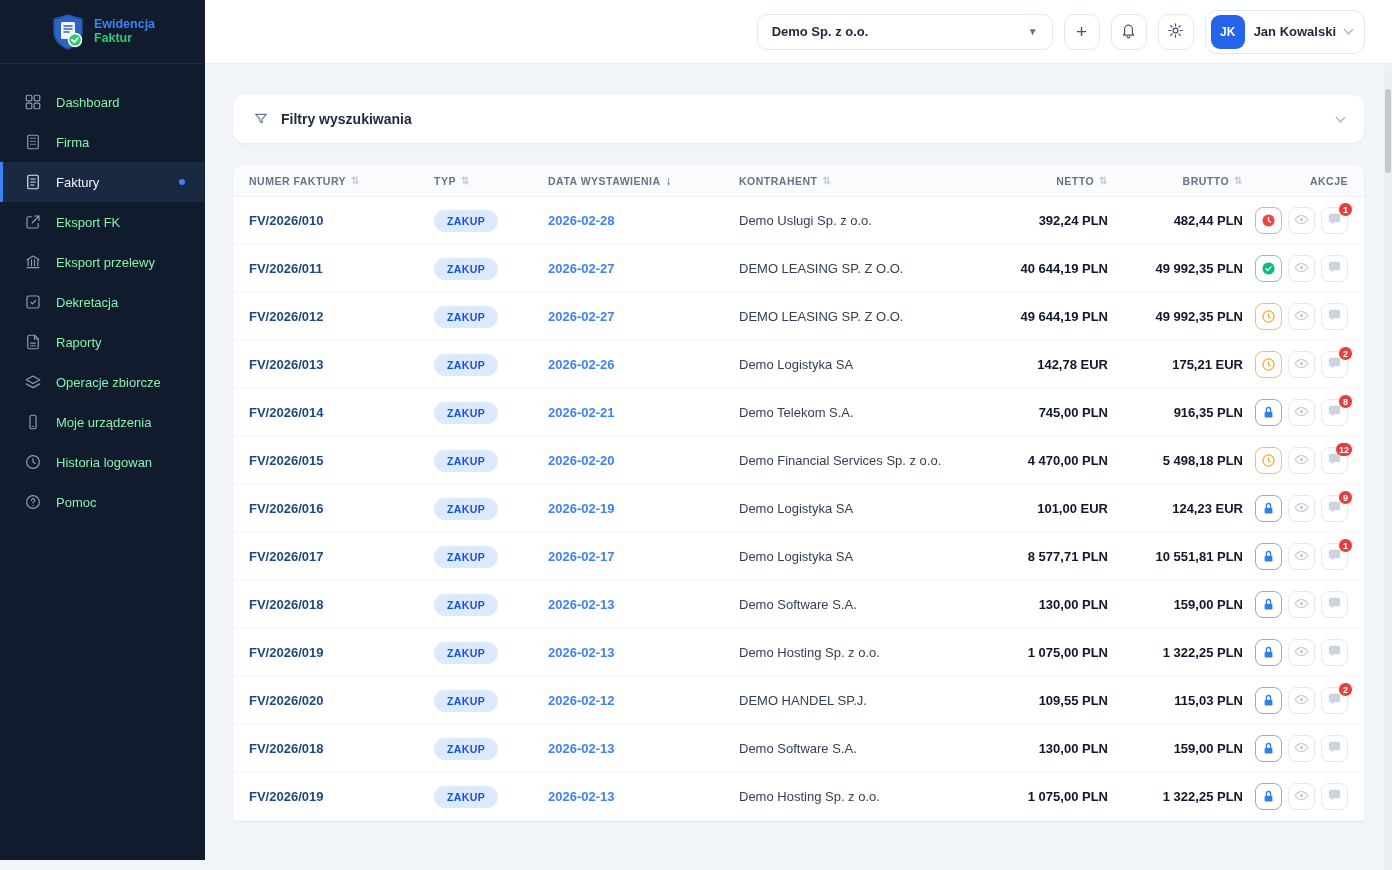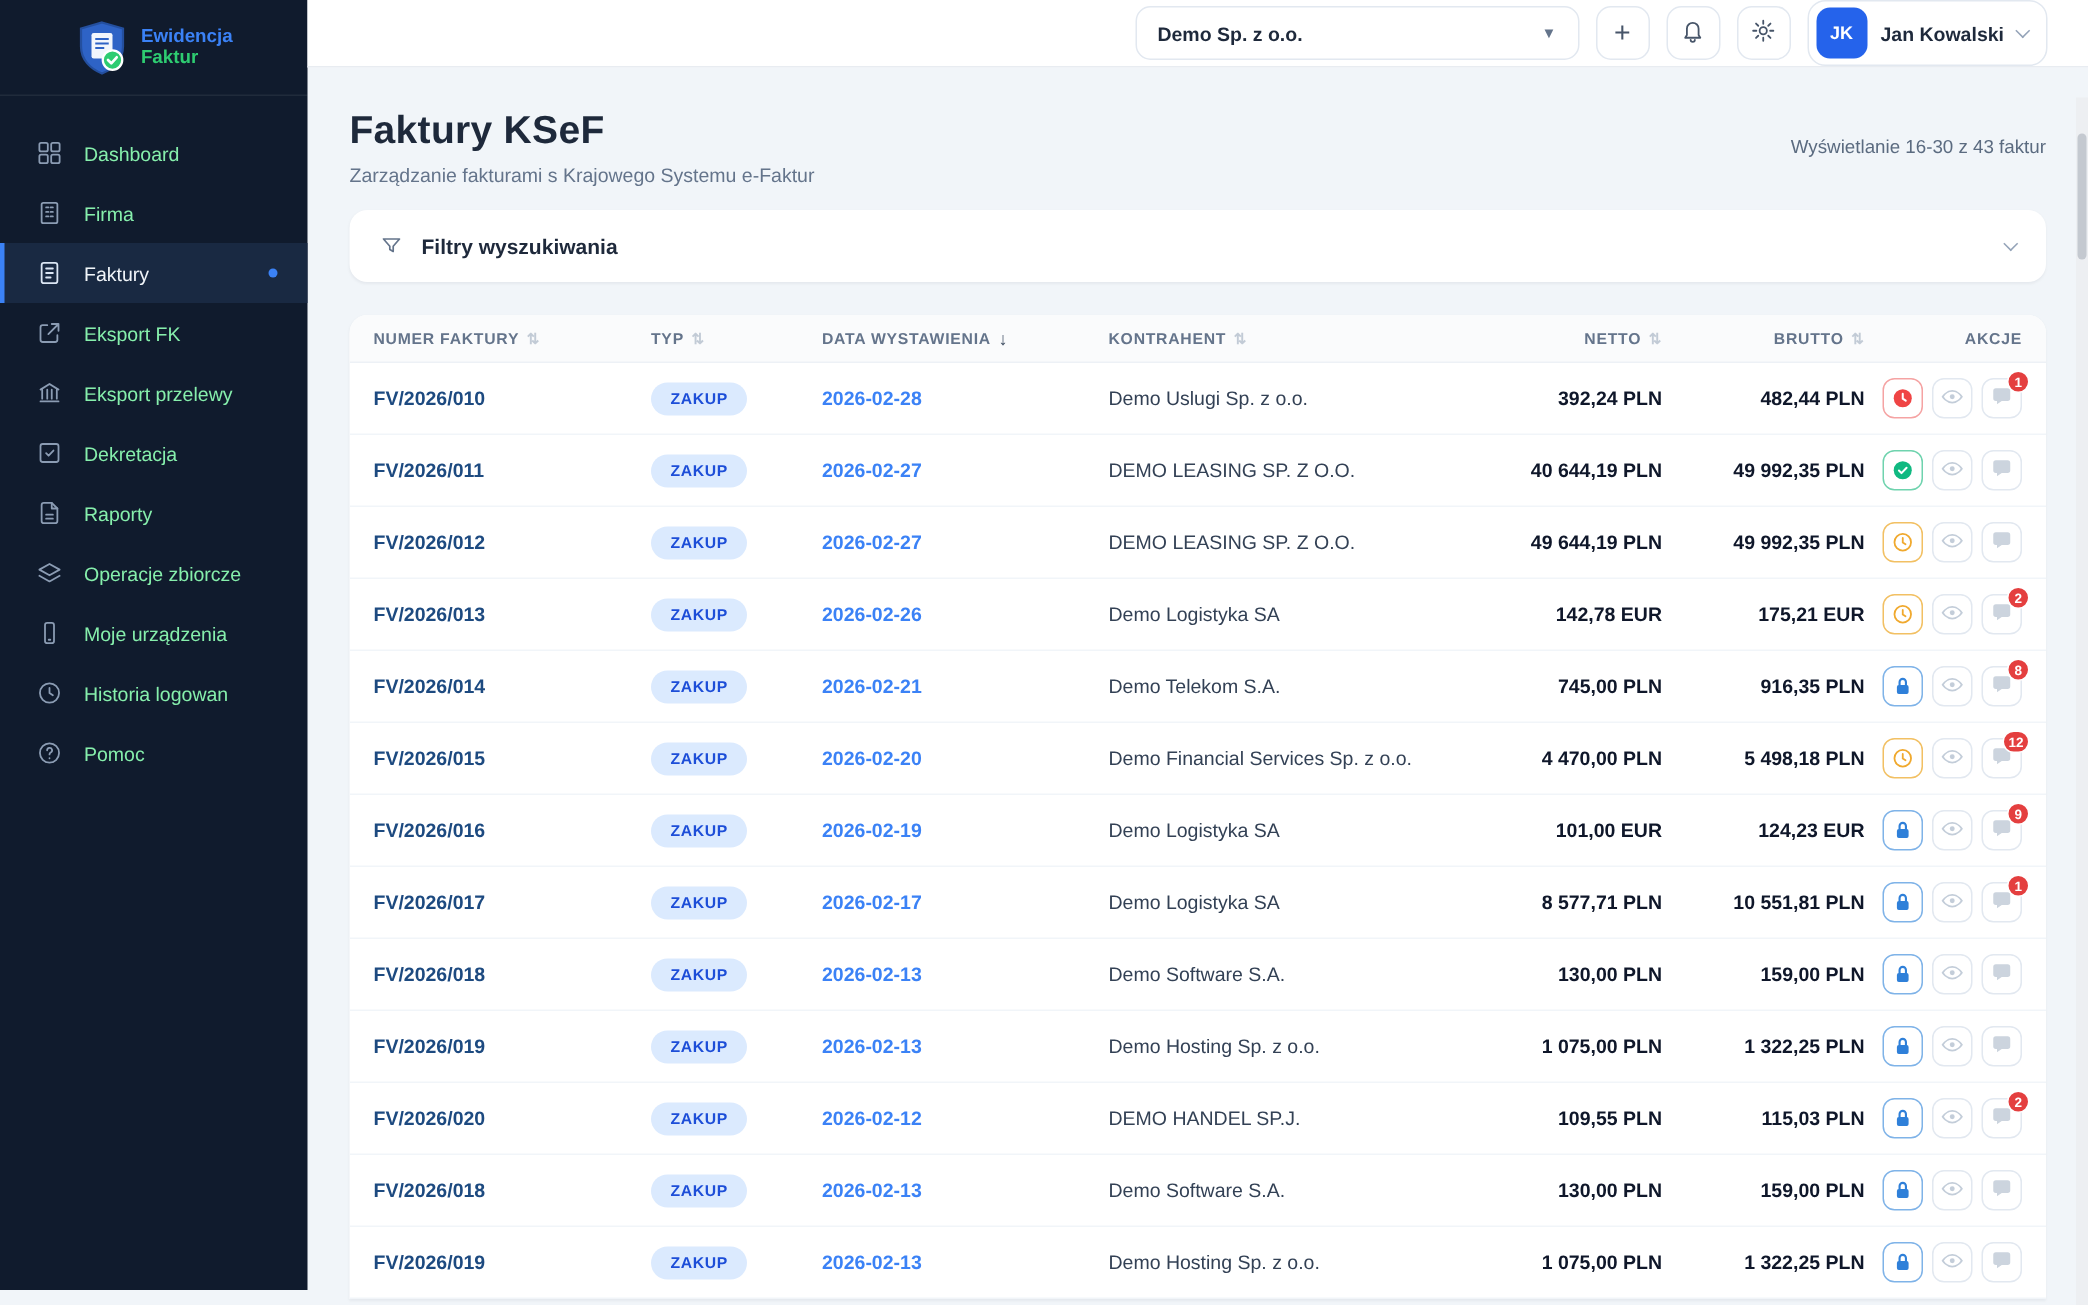--- a/index.html
+++ b/index.html
@@ -48,21 +48,21 @@
     transform:rotate(45deg); margin-top:-4px; }
   .caret { font-size:10px; color:#64748b; }
 
   
   .content { padding:26px 28px 0 28px; }
   .page-head { display:flex; align-items:center; justify-content:space-between; }
   .page-title { font-size:26px; font-weight:700; color:#1e293b; letter-spacing:.2px; }
   .page-subtitle { font-size:13px; color:#64748b; margin-top:7px; }
   .results-summary { font-size:12.5px; color:#5b6b80; }
 
-  .filter-card { margin-top:16px; background:#fff; border-radius:12px; height:48px;
+  .filter-card { margin-top:5px; background:#fff; border-radius:12px; height:48px;
     box-shadow:0 1px 2px rgba(16,24,40,.05); display:flex; align-items:center; gap:12px;
     padding:0 20px; cursor:pointer; }
   .filter-card svg.funnel { width:16px; height:16px; stroke:#64748b; stroke-width:1.7; fill:none;
     stroke-linejoin:round; }
   .filter-label { font-size:14px; font-weight:700; color:#1e293b; flex:1; }
 
   .table-card { margin-top:22px; background:#fff; border-radius:12px 12px 0 0;
     box-shadow:0 1px 2px rgba(16,24,40,.05); overflow:hidden; }
   .grid-row { display:grid; grid-template-columns:185px 114px 191px minmax(0,1fr) 150px 135px 105px;
     align-items:center; padding:0 16px; }
@@ -228,27 +228,20 @@
         </span>
       </button>
       <div class="user-pill">
         <span class="avatar">JK</span>
         <span class="user-name">Jan Kowalski</span>
         <span class="chev"></span>
       </div>
     </header>
 
     <div class="content">
-      <div class="page-head">
-        <div>
-          <div class="page-title">Faktury KSeF</div>
-          <div class="page-subtitle">Zarządzanie fakturami s Krajowego Systemu e-Faktur</div>
-        </div>
-        <div class="results-summary">Wyświetlanie 16-30 z 43 faktur</div>
-      </div>
 
       <div class="filter-card">
         <svg class="funnel" viewBox="0 0 24 24">
           <path d="M4 5h16l-6.3 7.3v5.2l-3.4-2v-3.2L4 5z"></path>
         </svg>
         <span class="filter-label">Filtry wyszukiwania</span>
         <span class="chev"></span>
       </div>
 
       <div class="table-card">

